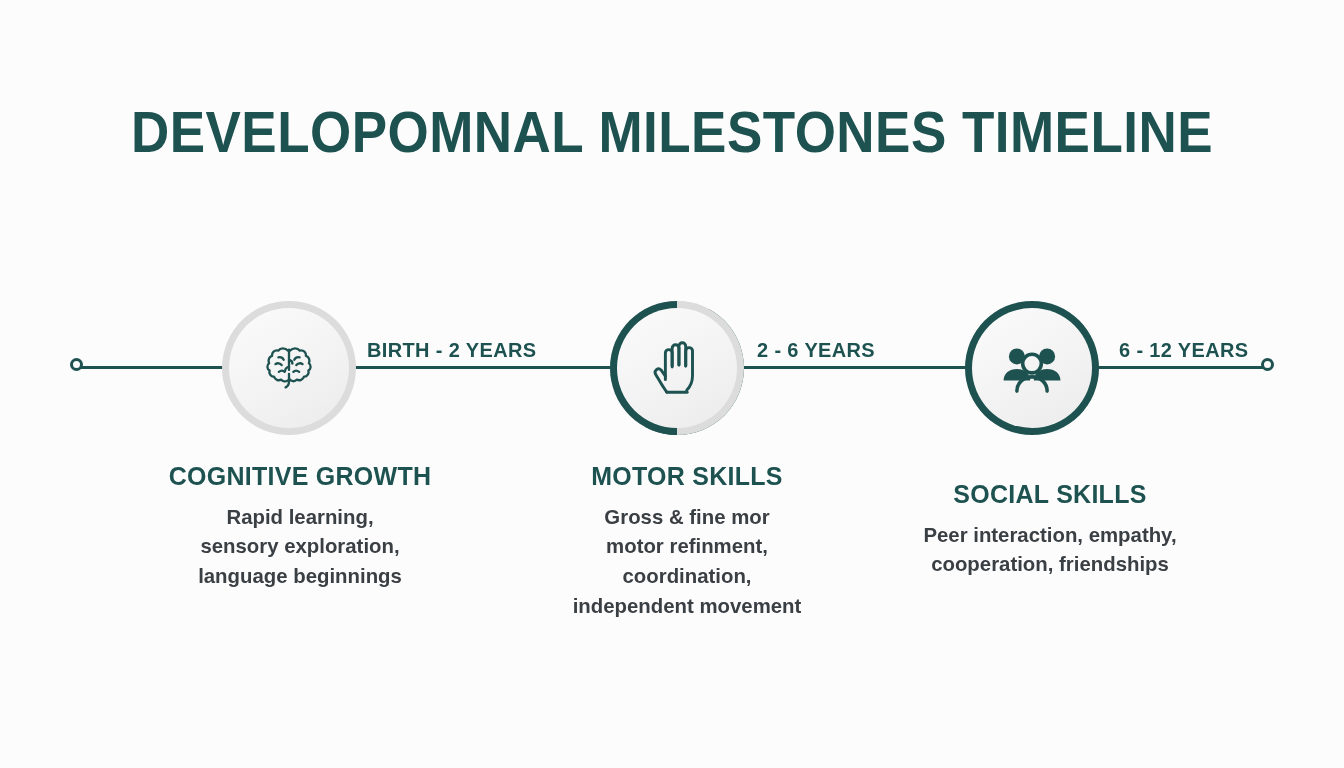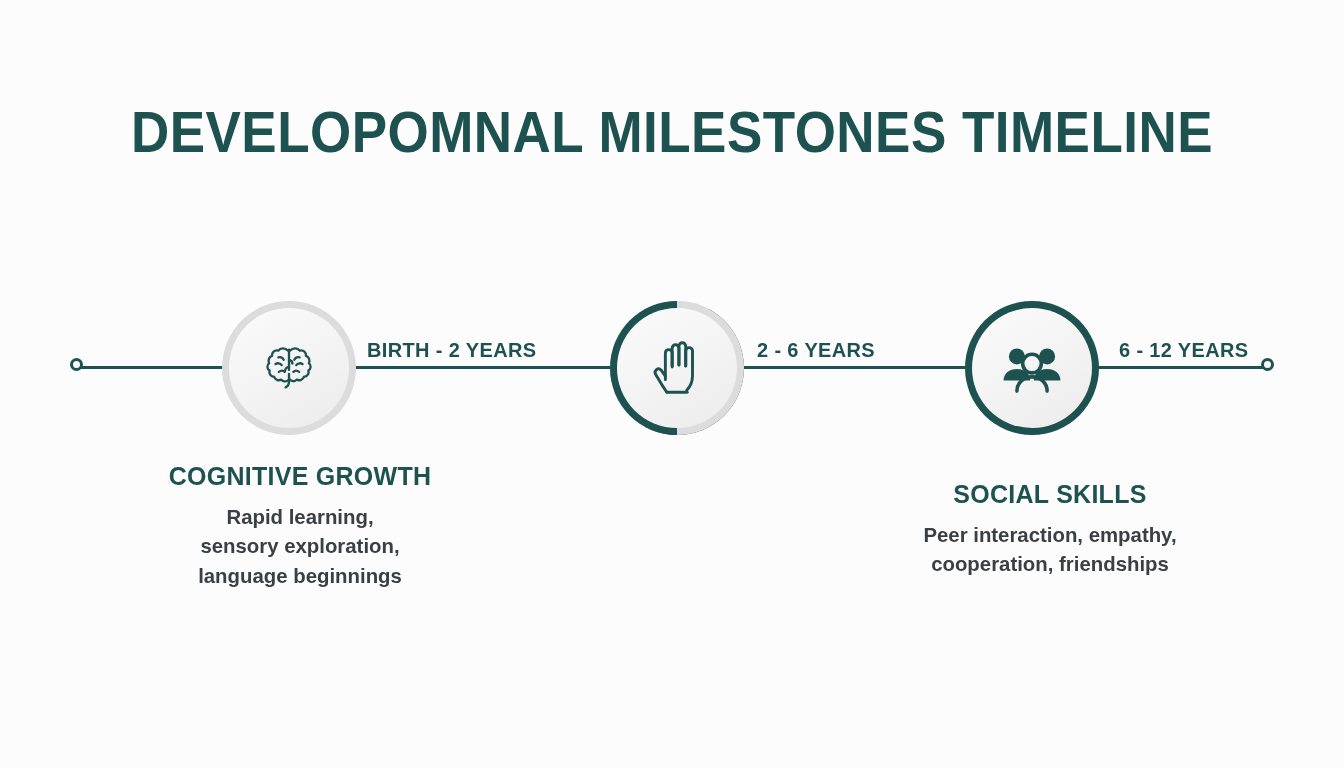--- a/index.html
+++ b/index.html
@@ -240,20 +240,29 @@
 
   <div class="caption c1">
     <div class="caption-title">COGNITIVE GROWTH</div>
     <div class="caption-desc">
       <span class="line">Rapid learning,</span>
       <span class="line">sensory exploration,</span>
       <span class="line">language beginnings</span>
     </div>
   </div>
 
+  <div class="caption c2">
+    <div class="caption-title">MOTOR SKILLS</div>
+    <div class="caption-desc">
+      <span class="line">Gross &amp; fine mor</span>
+      <span class="line">motor refinment,</span>
+      <span class="line">coordination,</span>
+      <span class="line">independent movement</span>
+    </div>
+  </div>
 
   <div class="caption c3">
     <div class="caption-title">SOCIAL SKILLS</div>
     <div class="caption-desc">
       <span class="line">Peer interaction, empathy,</span>
       <span class="line">cooperation, friendships</span>
     </div>
   </div>
 
 </div>

